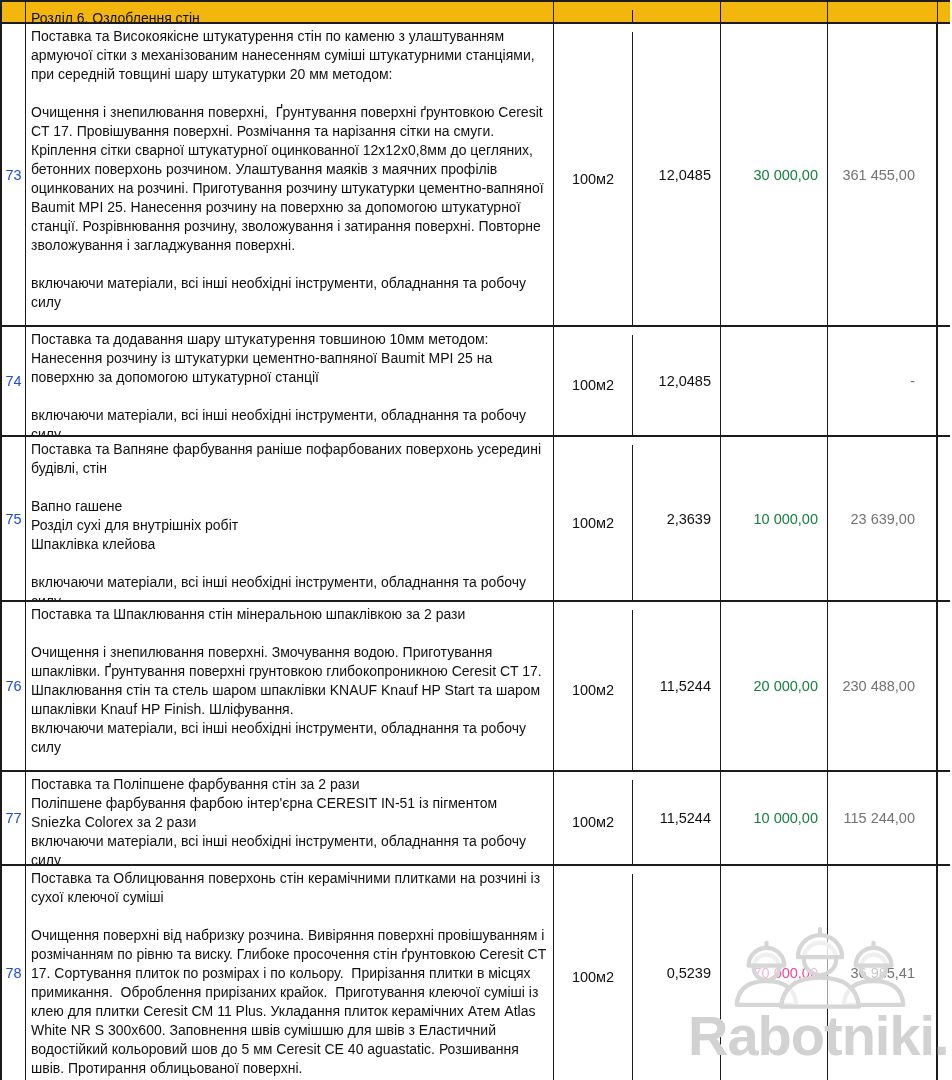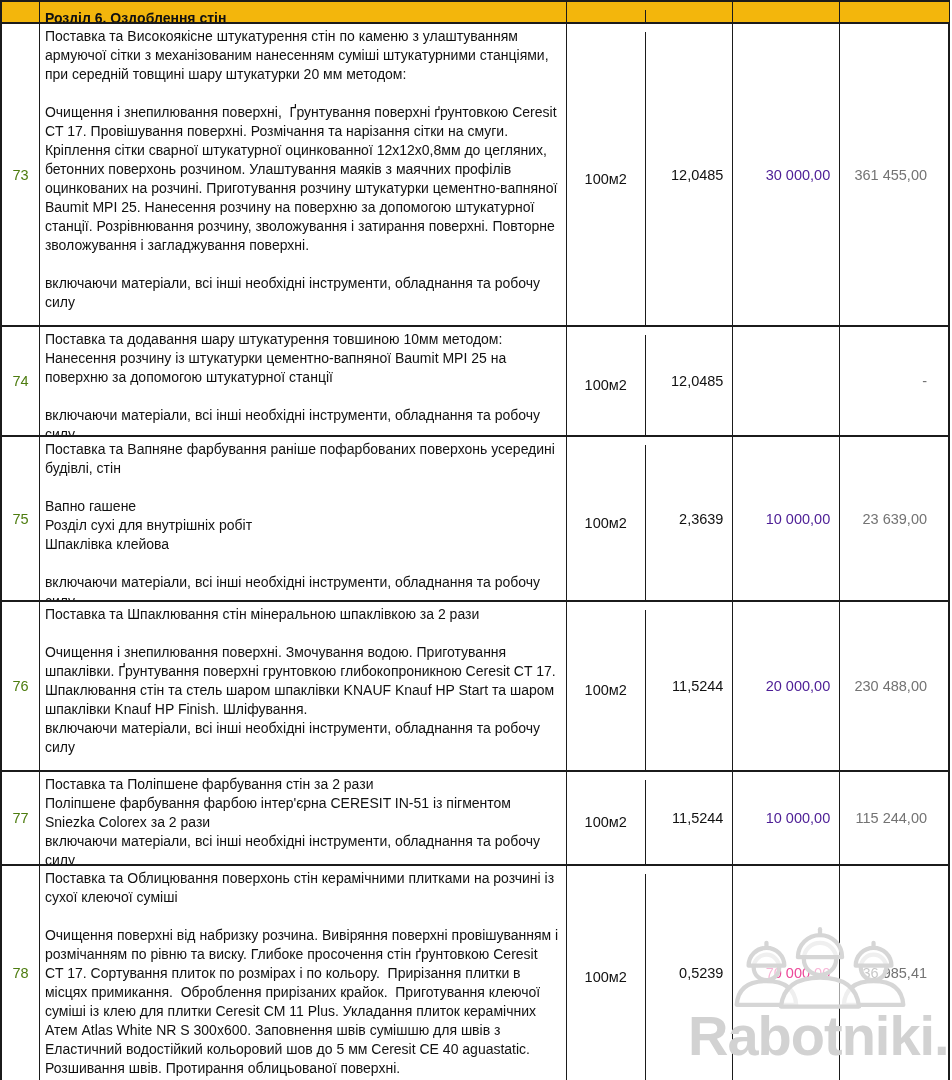--- a/index.html
+++ b/index.html
@@ -12,30 +12,30 @@
   }
   .tbl {
     position: absolute; top: 0; left: 0;
     width: 950px;
     border-top: 2px solid #1b1b1b;
     border-left: 2px solid #1b1b1b;
   }
   .row { display: flex; width: 100%; border-bottom: 2px solid #1b1b1b; }
   .c { border-right: 1px solid #1b1b1b; overflow: hidden; }
   .c:last-child { border-right: 2px solid #1b1b1b; }
-  .c-num   { width: 38px;  display: flex; align-items: center; justify-content: center; font-size: 14.5px; color: #4d7c0f; }
+  .c-num   { width: 24px;  display: flex; align-items: center; justify-content: center; font-size: 14.5px; color: #1d4ed8; }
   .c-desc  { width: 528px; padding: 3px 6px 0 5px; font-size: 14px; line-height: 19px; white-space: pre-wrap; color: #111; }
   .c-unit  { width: 79px;  display: flex; align-items: center; justify-content: center; font-size: 14.5px; color: #111; margin-top: 8px; }
   .c-qty   { width: 88px;  display: flex; align-items: center; justify-content: flex-end; padding-right: 9px; font-size: 14.5px; color: #111; }
-  .c-price { width: 107px; display: flex; align-items: center; justify-content: flex-end; padding-right: 9px; font-size: 14.5px; color: #4c1d95; }
+  .c-price { width: 107px; display: flex; align-items: center; justify-content: flex-end; padding-right: 9px; font-size: 14.5px; color: #15803d; }
   .c-total { width: 110px; display: flex; align-items: center; justify-content: flex-end; padding-right: 21px; font-size: 14.5px; color: #737373; }
   .head { height: 22px; background: #F3B60C; }
   .head .c { border-right: 1px solid #1b1b1b; }
   .head .c-desc {
-    font-weight: bold; font-size: 14px; line-height: 20px;
+    font-weight: normal; font-size: 14px; line-height: 20px;
     padding-top: 12px; display: flex; align-items: center; white-space: nowrap;
   }
   .h73 { height: 303px; }
   .h74 { height: 110px; }
   .h75 { height: 165px; }
   .h76 { height: 170px; }
   .h77 { height: 94px; }
   .h78 { height: 214px; border-bottom: none; }
   .dim { color: #ec4899; }
   .watermark {

